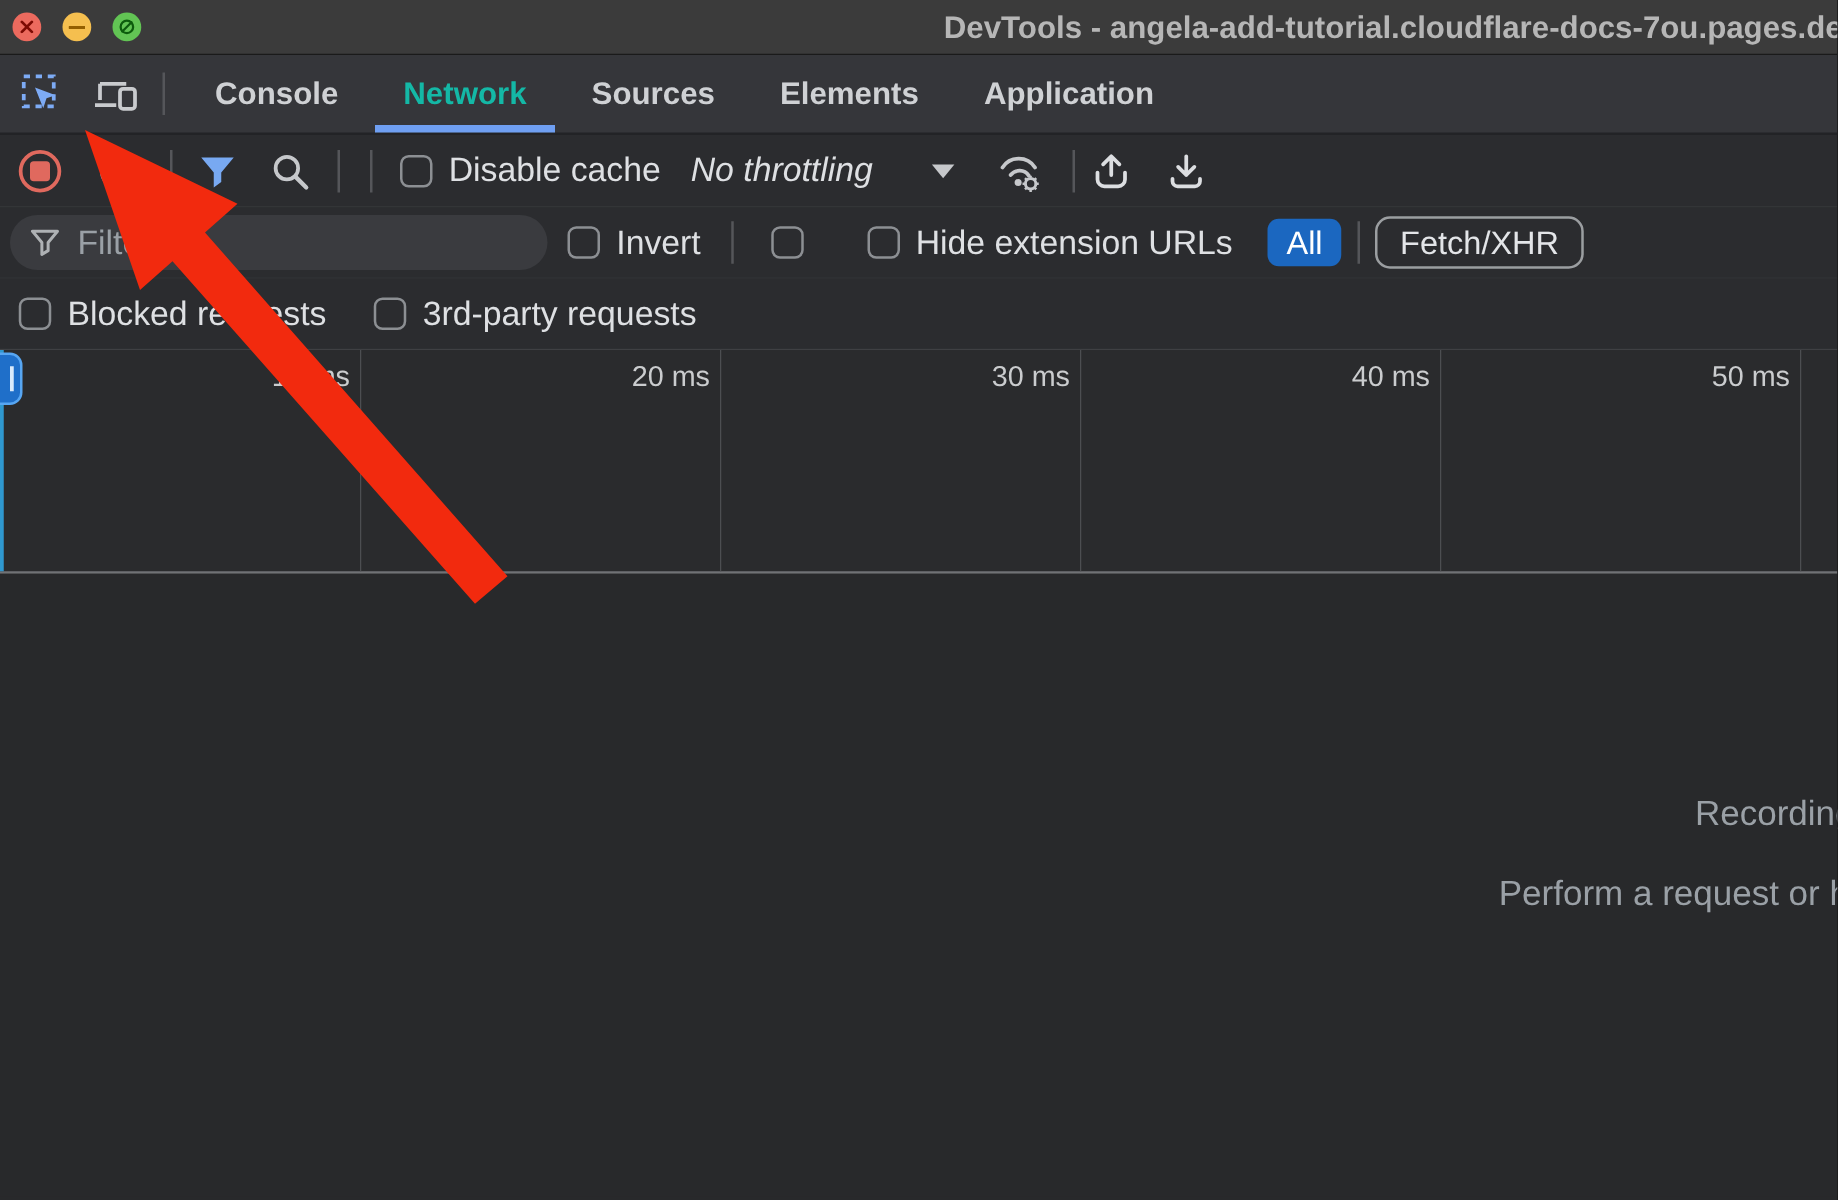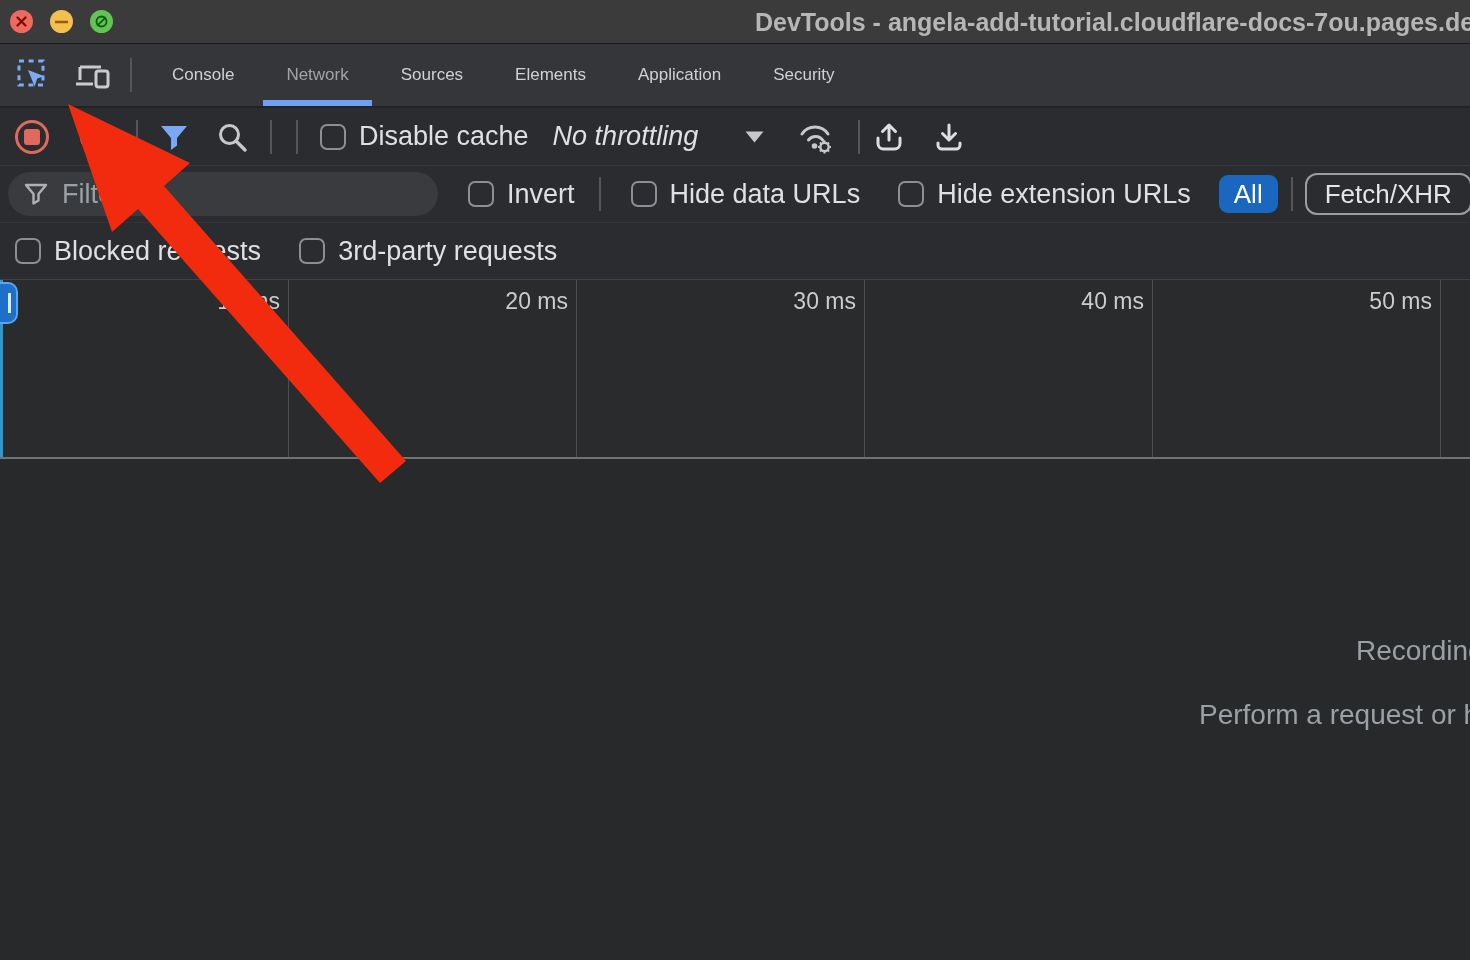--- a/index.html
+++ b/index.html
@@ -22,22 +22,22 @@
                font-size:25px; font-weight:bold; color:#b6b6b6; white-space:nowrap; }
 
   
   .tabbar { height:64px; background:#35363a; border-bottom:2px solid #222326;
             display:flex; align-items:center; }
   .iconbtn { width:46px; height:46px; display:flex; align-items:center;
              justify-content:center; flex:none; }
   .vsep { width:2px; height:34px; background:#55565a; flex:none; }
   .tabs { display:flex; height:100%; margin-left:14px; }
   .tab { position:relative; display:flex; align-items:center; padding:0 26px;
-         font-size:17px; color:#cfd1d4; white-space:nowrap; }
-  .tab.active { color:#a3a3a3; }
+         font-size:25px; color:#cfd1d4; white-space:nowrap;font-weight:bold; }
+  .tab.active { color:#14b8a6; }
   .tab.active::after { content:""; position:absolute; left:3px; right:3px;
          bottom:0; height:6px; background:#6f9ff2; }
 
   
   .toolbar, .filterbar, .optionsbar { display:flex; align-items:center;
         background:#2b2c2f; font-size:27px; color:#dee0e3; }
   .toolbar    { height:58px; border-bottom:1px solid #37383b; }
   .filterbar  { height:57px; border-bottom:1px solid #333438; }
   .optionsbar { height:56px; }
 
@@ -134,21 +134,20 @@
       </svg>
     </span>
     <span class="vsep" style="margin-left:14px;"></span>
 
     <div class="tabs">
       <span class="tab">Console</span>
       <span class="tab active">Network</span>
       <span class="tab">Sources</span>
       <span class="tab">Elements</span>
       <span class="tab">Application</span>
-      <span class="tab">Security</span>
     </div>
   </div>
 
   <div class="toolbar">
     <span class="record-btn"></span>
     <span class="clear-btn"></span>
     <span class="vsep" style="margin-left:26px;"></span>
     <span class="iconbtn" style="width:32px;margin-left:20px;">
       <svg width="30" height="30" viewBox="0 0 30 30">
           <path d="M2 4 H28 L18 16 V23.5 L12 28 V16 Z" fill="#78a9f2"></path>
@@ -199,28 +198,27 @@
   </div>
 
   <div class="filterbar">
     <span class="filter-pill">
       <svg width="24" height="24" viewBox="0 0 24 24">
         <path d="M2 3 H22 L14.5 12 V18.5 L9.5 21.5 V12 Z" fill="none" stroke="#aeb1b4" stroke-width="2.4" stroke-linejoin="round"></path>
       </svg>
       <input class="filter-input" value="" placeholder="Filter" style="">
     </span>
 
-    <span class="chk-group" style="margin-left:30px;">
+    <span class="chk-group" style="margin-left:16px;">
       <span class="checkbox"></span>
       <span class="lbl">Invert</span>
     </span>
     <span class="vsep" style="margin-left:24px;"></span>
     <span class="chk-group" style="margin-left:30px;">
       <span class="checkbox"></span>
-      <span class="lbl">Hide data URLs</span>
     </span>
     <span class="chk-group" style="margin-left:38px;">
       <span class="checkbox"></span>
       <span class="lbl">Hide extension URLs</span>
     </span>
 
     <button class="pill-all">All</button>
     <span class="vsep" style="margin-left:13px;"></span>
     <button class="chip">Fetch/XHR</button>
   </div>

